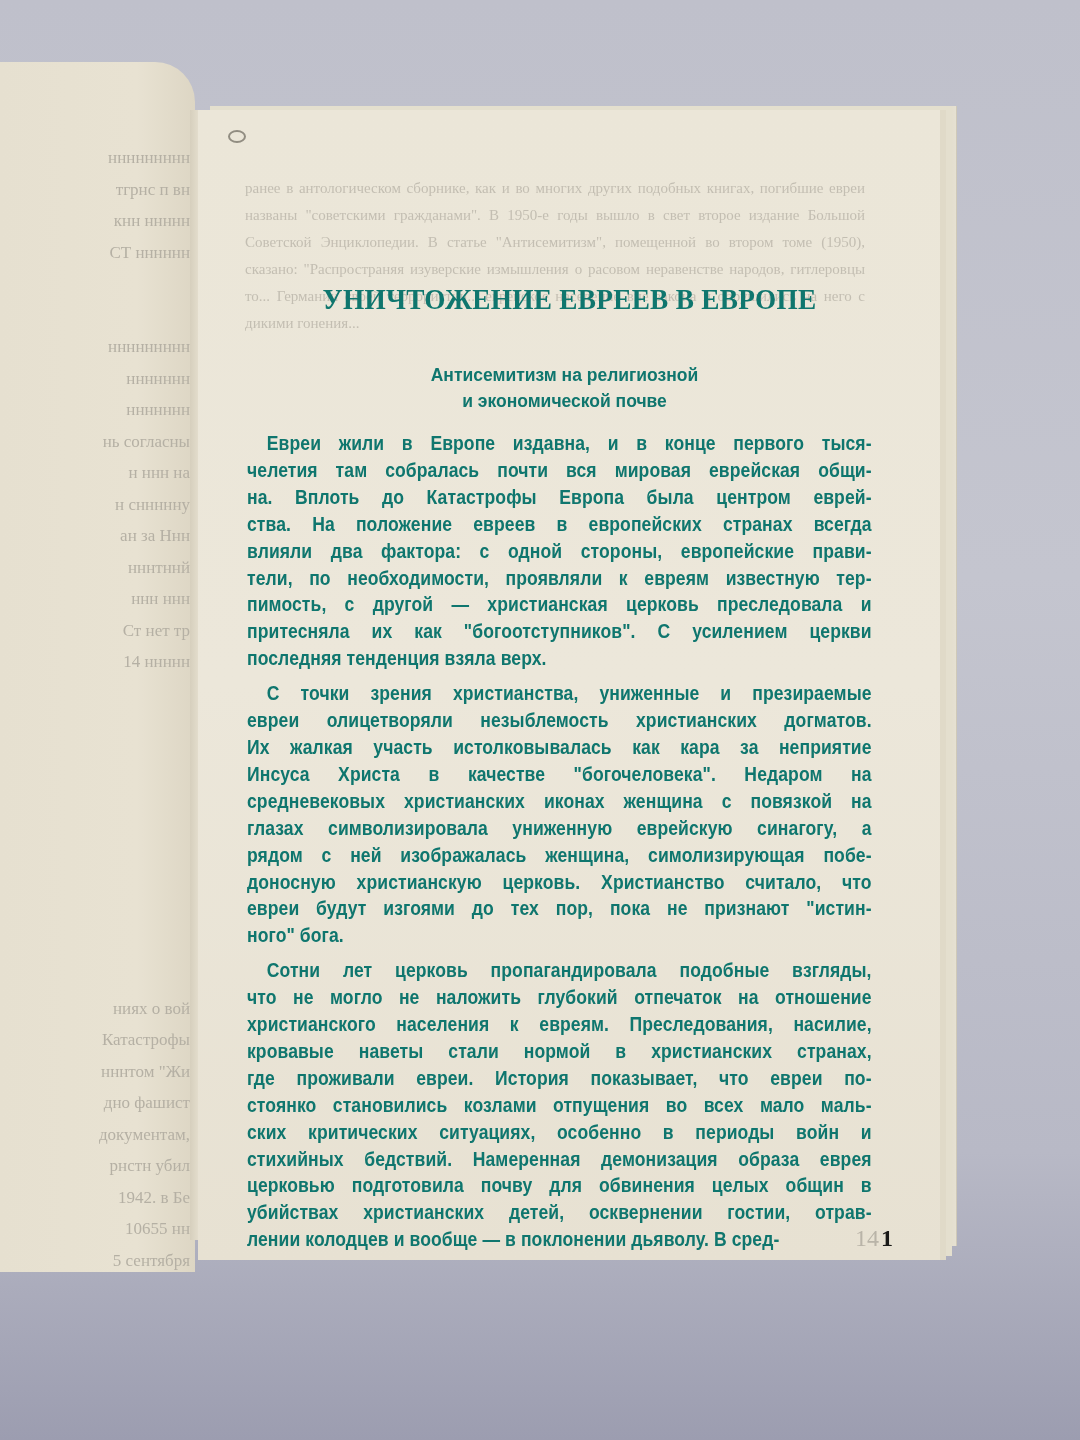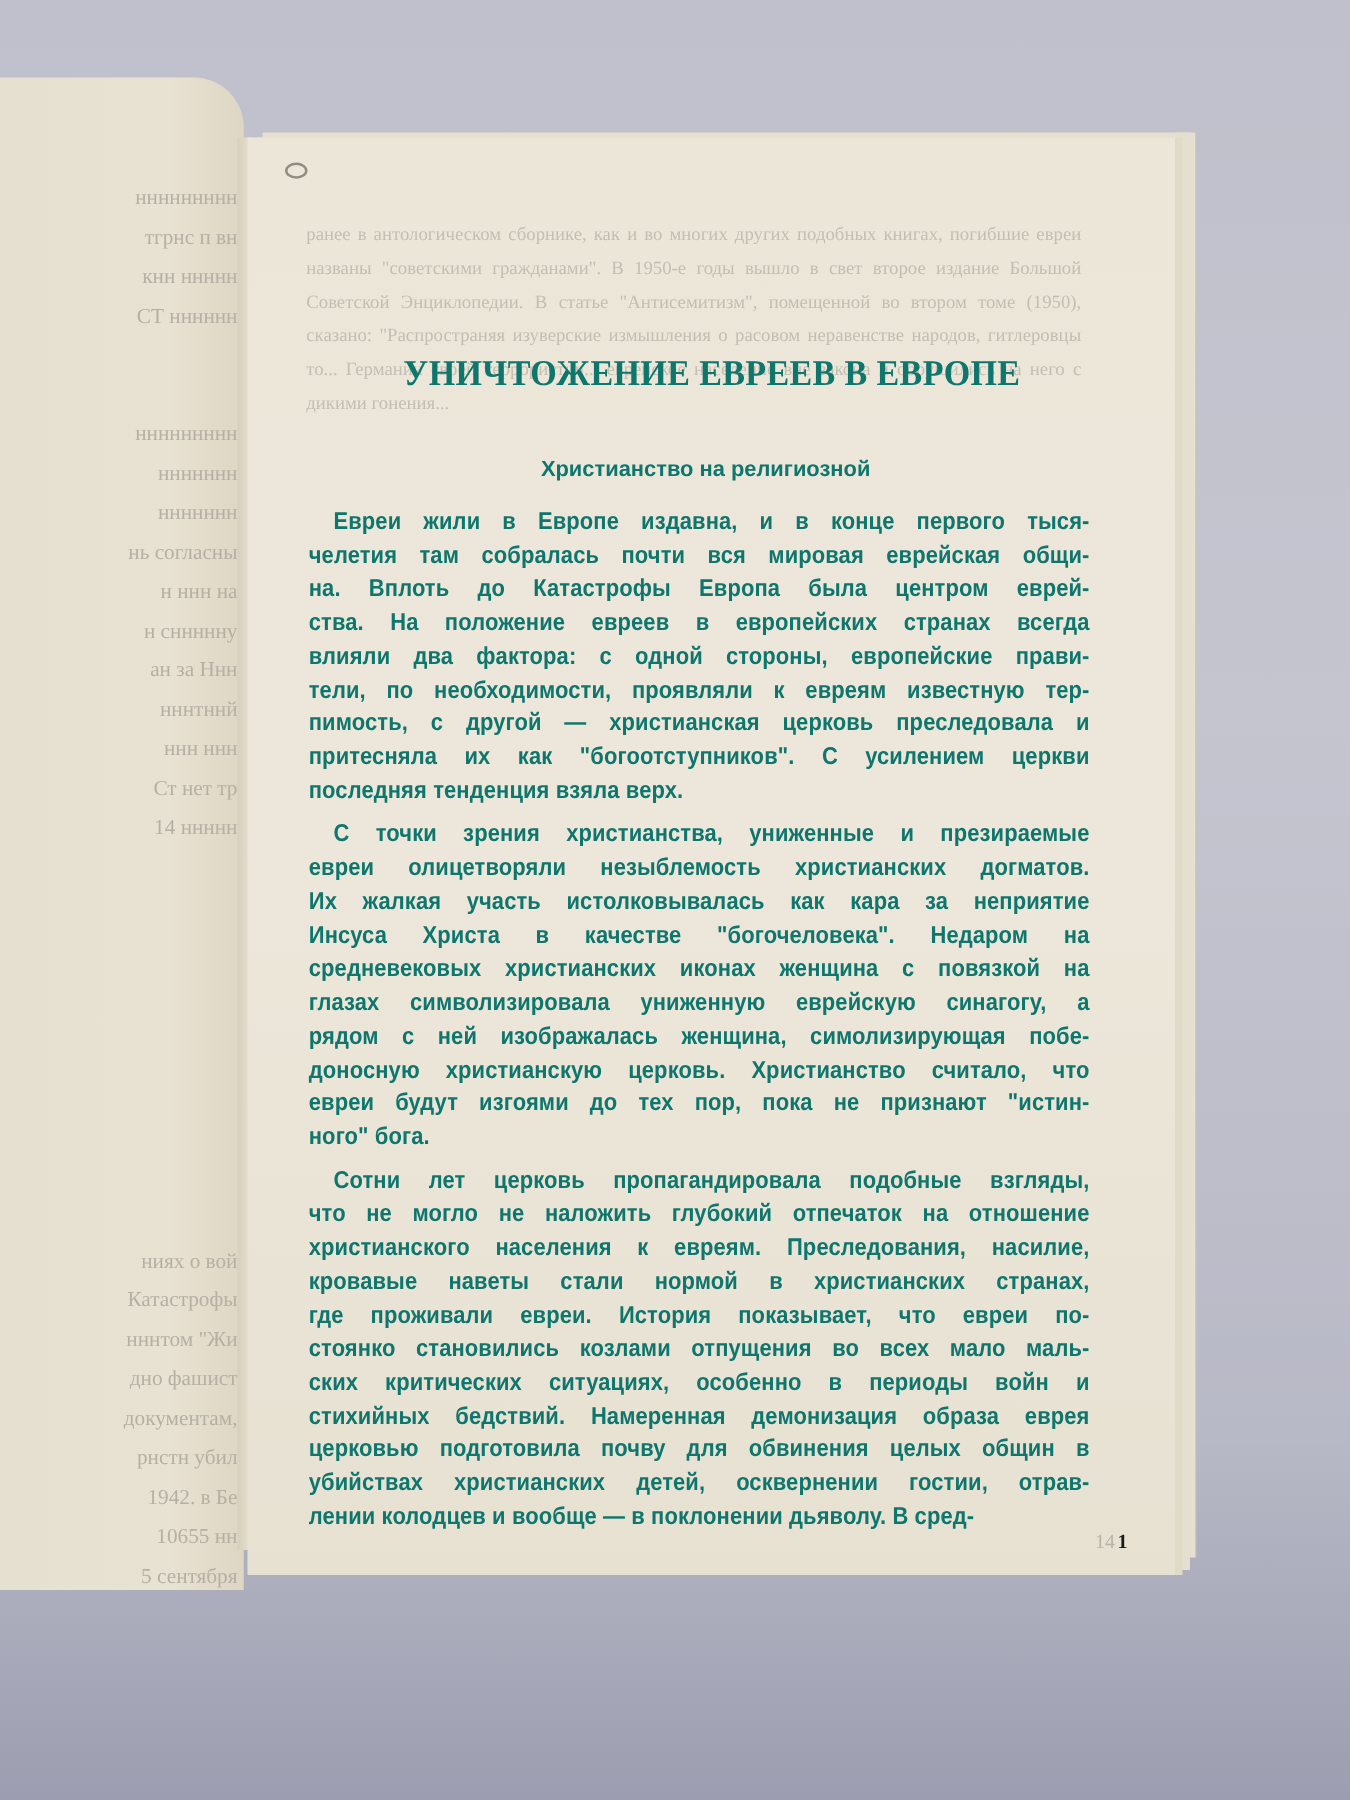--- a/index.html
+++ b/index.html
@@ -56,41 +56,42 @@
   .para {
     font-family: "Liberation Sans", sans-serif; font-weight: bold; font-size: 19.5px;
     line-height: 26.9px; text-align: justify; text-indent: 22px; margin: 0 0 8px 0;
     transform: scaleX(0.9); transform-origin: left top; width: 694px;
     letter-spacing: 0.1px;
   }
   .para .ln { display: block; text-align-last: justify; }
   .para .ln.last { text-align-last: left; }
   .page-number {
     position: absolute; left: 855px; top: 1225px; font-family: "Liberation Serif", serif;
-    font-weight: bold; font-size: 16px; color: #1b1a18; margin-left: 21px;
+    font-weight: bold; font-size: 24px; color: #1b1a18;
   }
   .page-number .ghost-num { color: #b9b4a8; font-weight: normal; margin-right: 2px; }
 </style>
 </head>
 <body>
 
 <div class="left-page">
   <div class="ghost" id="leftGhost"><div style="min-height: 31.5px;">ннннннннн</div><div style="min-height: 31.5px;">тгрнс п вн</div><div style="min-height: 31.5px;">кнн ннннн</div><div style="min-height: 31.5px;">СТ нннннн</div><div style="min-height: 31.5px;"></div><div style="min-height: 31.5px;"></div><div style="min-height: 31.5px;">ннннннннн</div><div style="min-height: 31.5px;">ннннннн</div><div style="min-height: 31.5px;">ннннннн</div><div style="min-height: 31.5px;">нь согласны</div><div style="min-height: 31.5px;">н ннн на</div><div style="min-height: 31.5px;">н сннннну</div><div style="min-height: 31.5px;">ан за Ннн</div><div style="min-height: 31.5px;">нннтннй</div><div style="min-height: 31.5px;">ннн ннн</div><div style="min-height: 31.5px;">Ст нет тр</div><div style="min-height: 31.5px;">14 ннннн</div><div style="min-height: 31.5px;"></div><div style="min-height: 31.5px;"></div><div style="min-height: 31.5px;"></div><div style="min-height: 31.5px;"></div><div style="min-height: 31.5px;"></div><div style="min-height: 31.5px;"></div><div style="min-height: 31.5px;"></div><div style="min-height: 31.5px;"></div><div style="min-height: 31.5px;"></div><div style="min-height: 31.5px;"></div><div style="min-height: 31.5px;">ниях о вой</div><div style="min-height: 31.5px;">Катастрофы</div><div style="min-height: 31.5px;">нннтом "Жи</div><div style="min-height: 31.5px;">дно фашист</div><div style="min-height: 31.5px;">документам,</div><div style="min-height: 31.5px;">рнстн убил</div><div style="min-height: 31.5px;">1942. в Бе</div><div style="min-height: 31.5px;">10655 нн</div><div style="min-height: 31.5px;">5 сентября</div></div>
 </div>
 <div class="gutter"></div>
 <div class="page-edge"></div>
 
 <div class="right-page"></div>
 <div class="smudge"></div>
 <div class="bleed">ранее в антологическом сборнике, как и во многих других подобных книгах, погибшие евреи названы "советскими гражданами". В 1950-е годы вышло в свет второе издание Большой Советской Энциклопедии. В статье "Антисемитизм", помещенной во втором томе (1950), сказано: "Распространяя изуверские измышления о расовом неравенстве народов, гитлеровцы то... Германии своей террористич... еврейское население вне закона и обрушились на него с дикими гонения...</div>
 
 <div class="content">
   <div class="title">УНИЧТОЖЕНИЕ ЕВРЕЕВ В ЕВРОПЕ</div>
   <div class="subtitle">
-    <div>Христианство на религиозной</div>
+    <div>Антисемитизм на религиозной</div>
+    <div>и экономической почве</div>
   </div>
   <div id="paras">
       <div class="para">
         <span class="ln">Евреи жили в Европе издавна, и в конце первого тыся-</span>
         <span class="ln" style="text-indent: 0px;">челетия там собралась почти вся мировая еврейская общи-</span>
         <span class="ln" style="text-indent: 0px;">на. Вплоть до Катастрофы Европа была центром еврей-</span>
         <span class="ln" style="text-indent: 0px;">ства. На положение евреев в европейских странах всегда</span>
         <span class="ln" style="text-indent: 0px;">влияли два фактора: с одной стороны, европейские прави-</span>
         <span class="ln" style="text-indent: 0px;">тели, по необходимости, проявляли к евреям известную тер-</span>
         <span class="ln" style="text-indent: 0px;">пимость, с другой — христианская церковь преследовала и</span>

